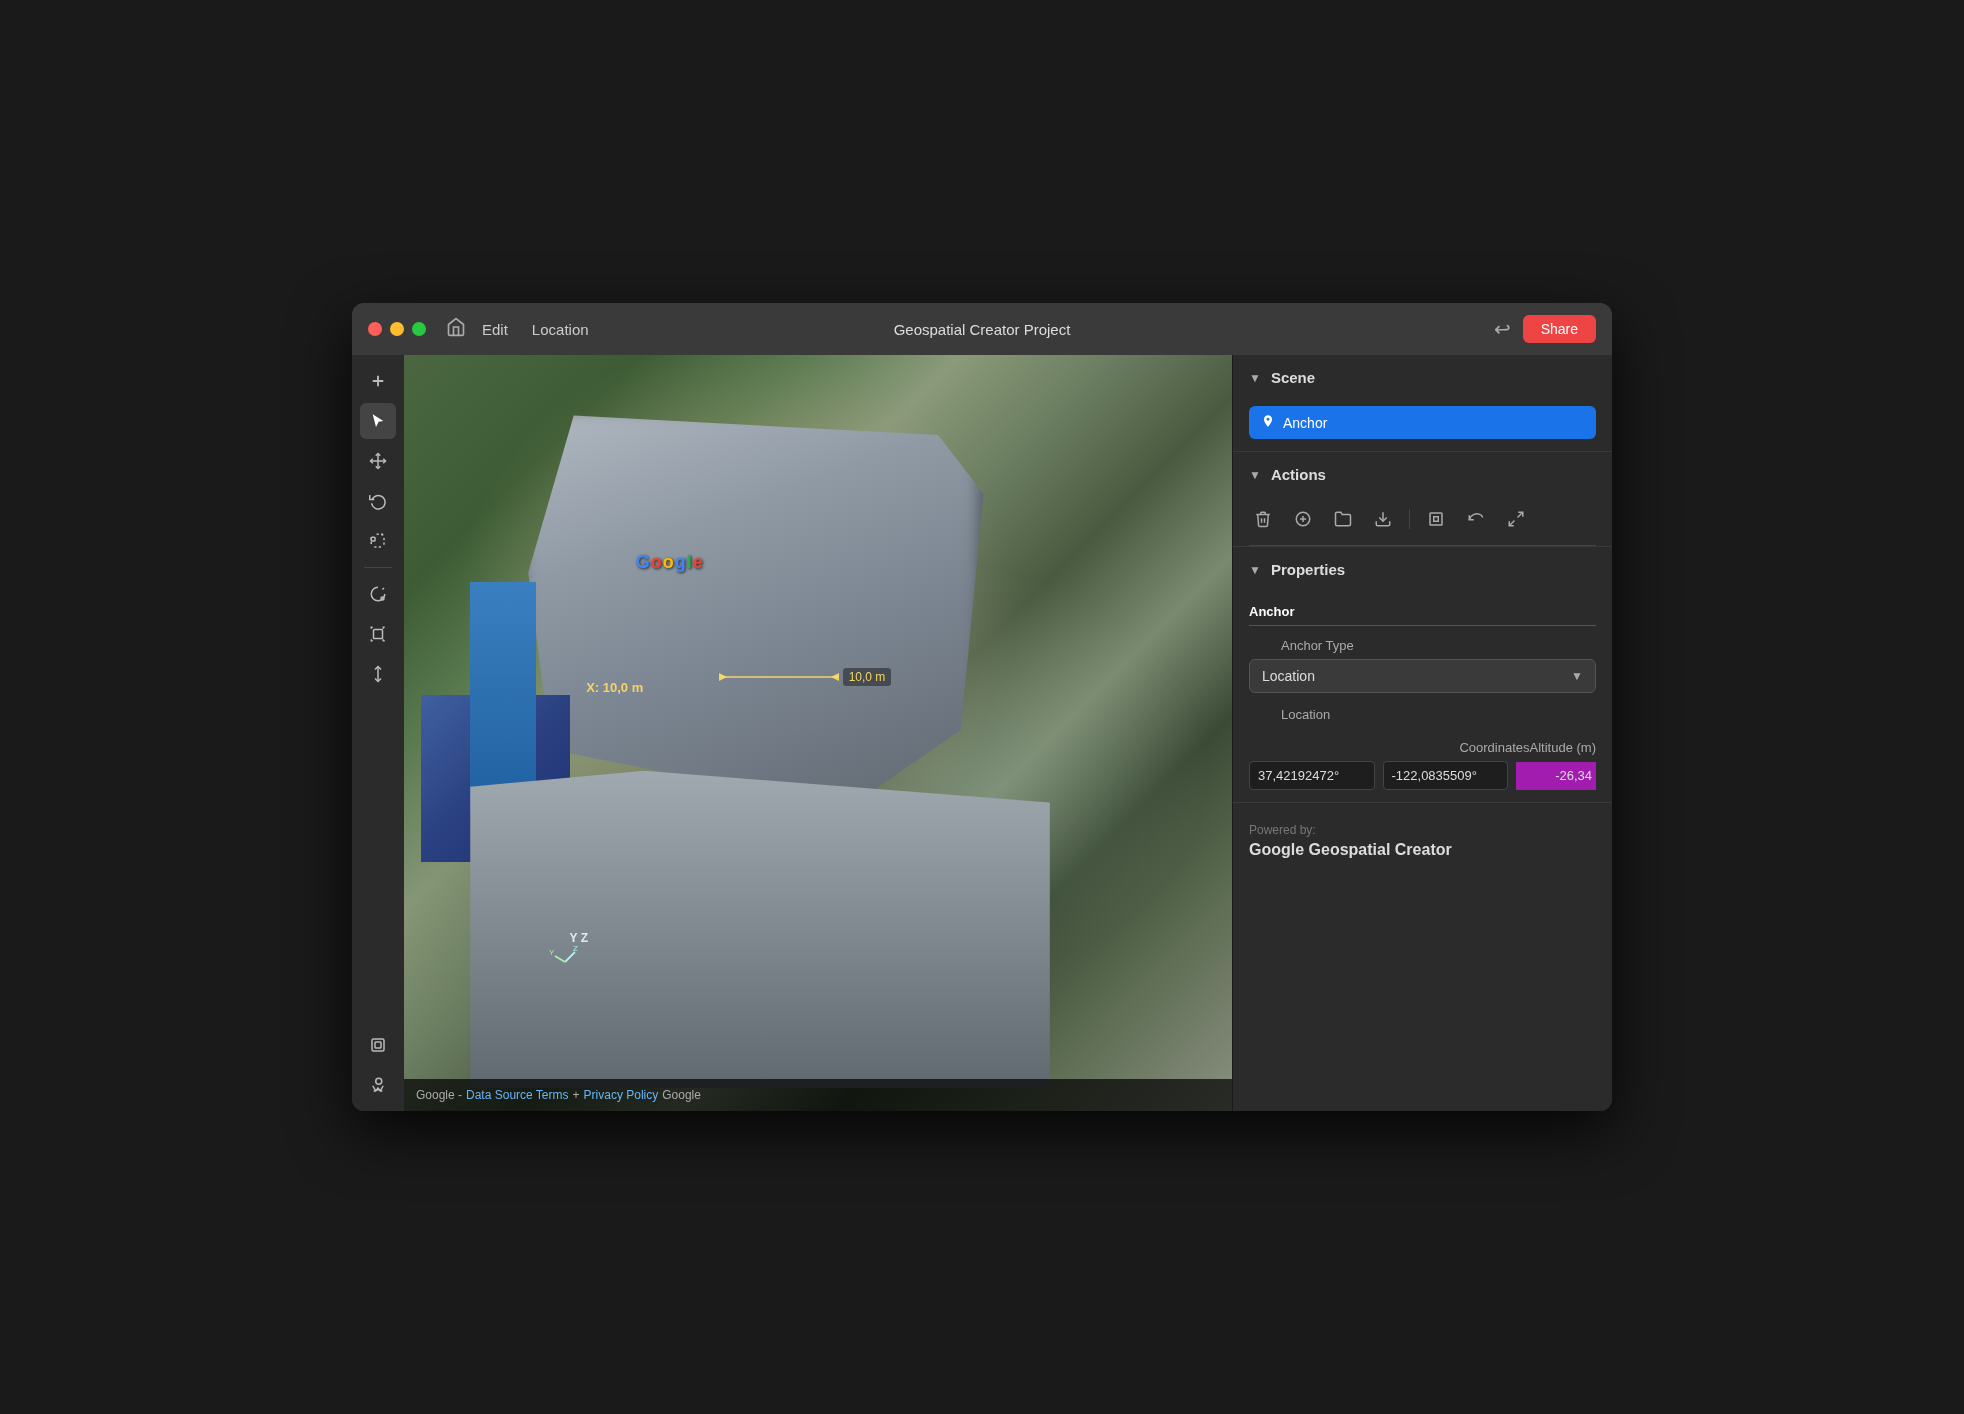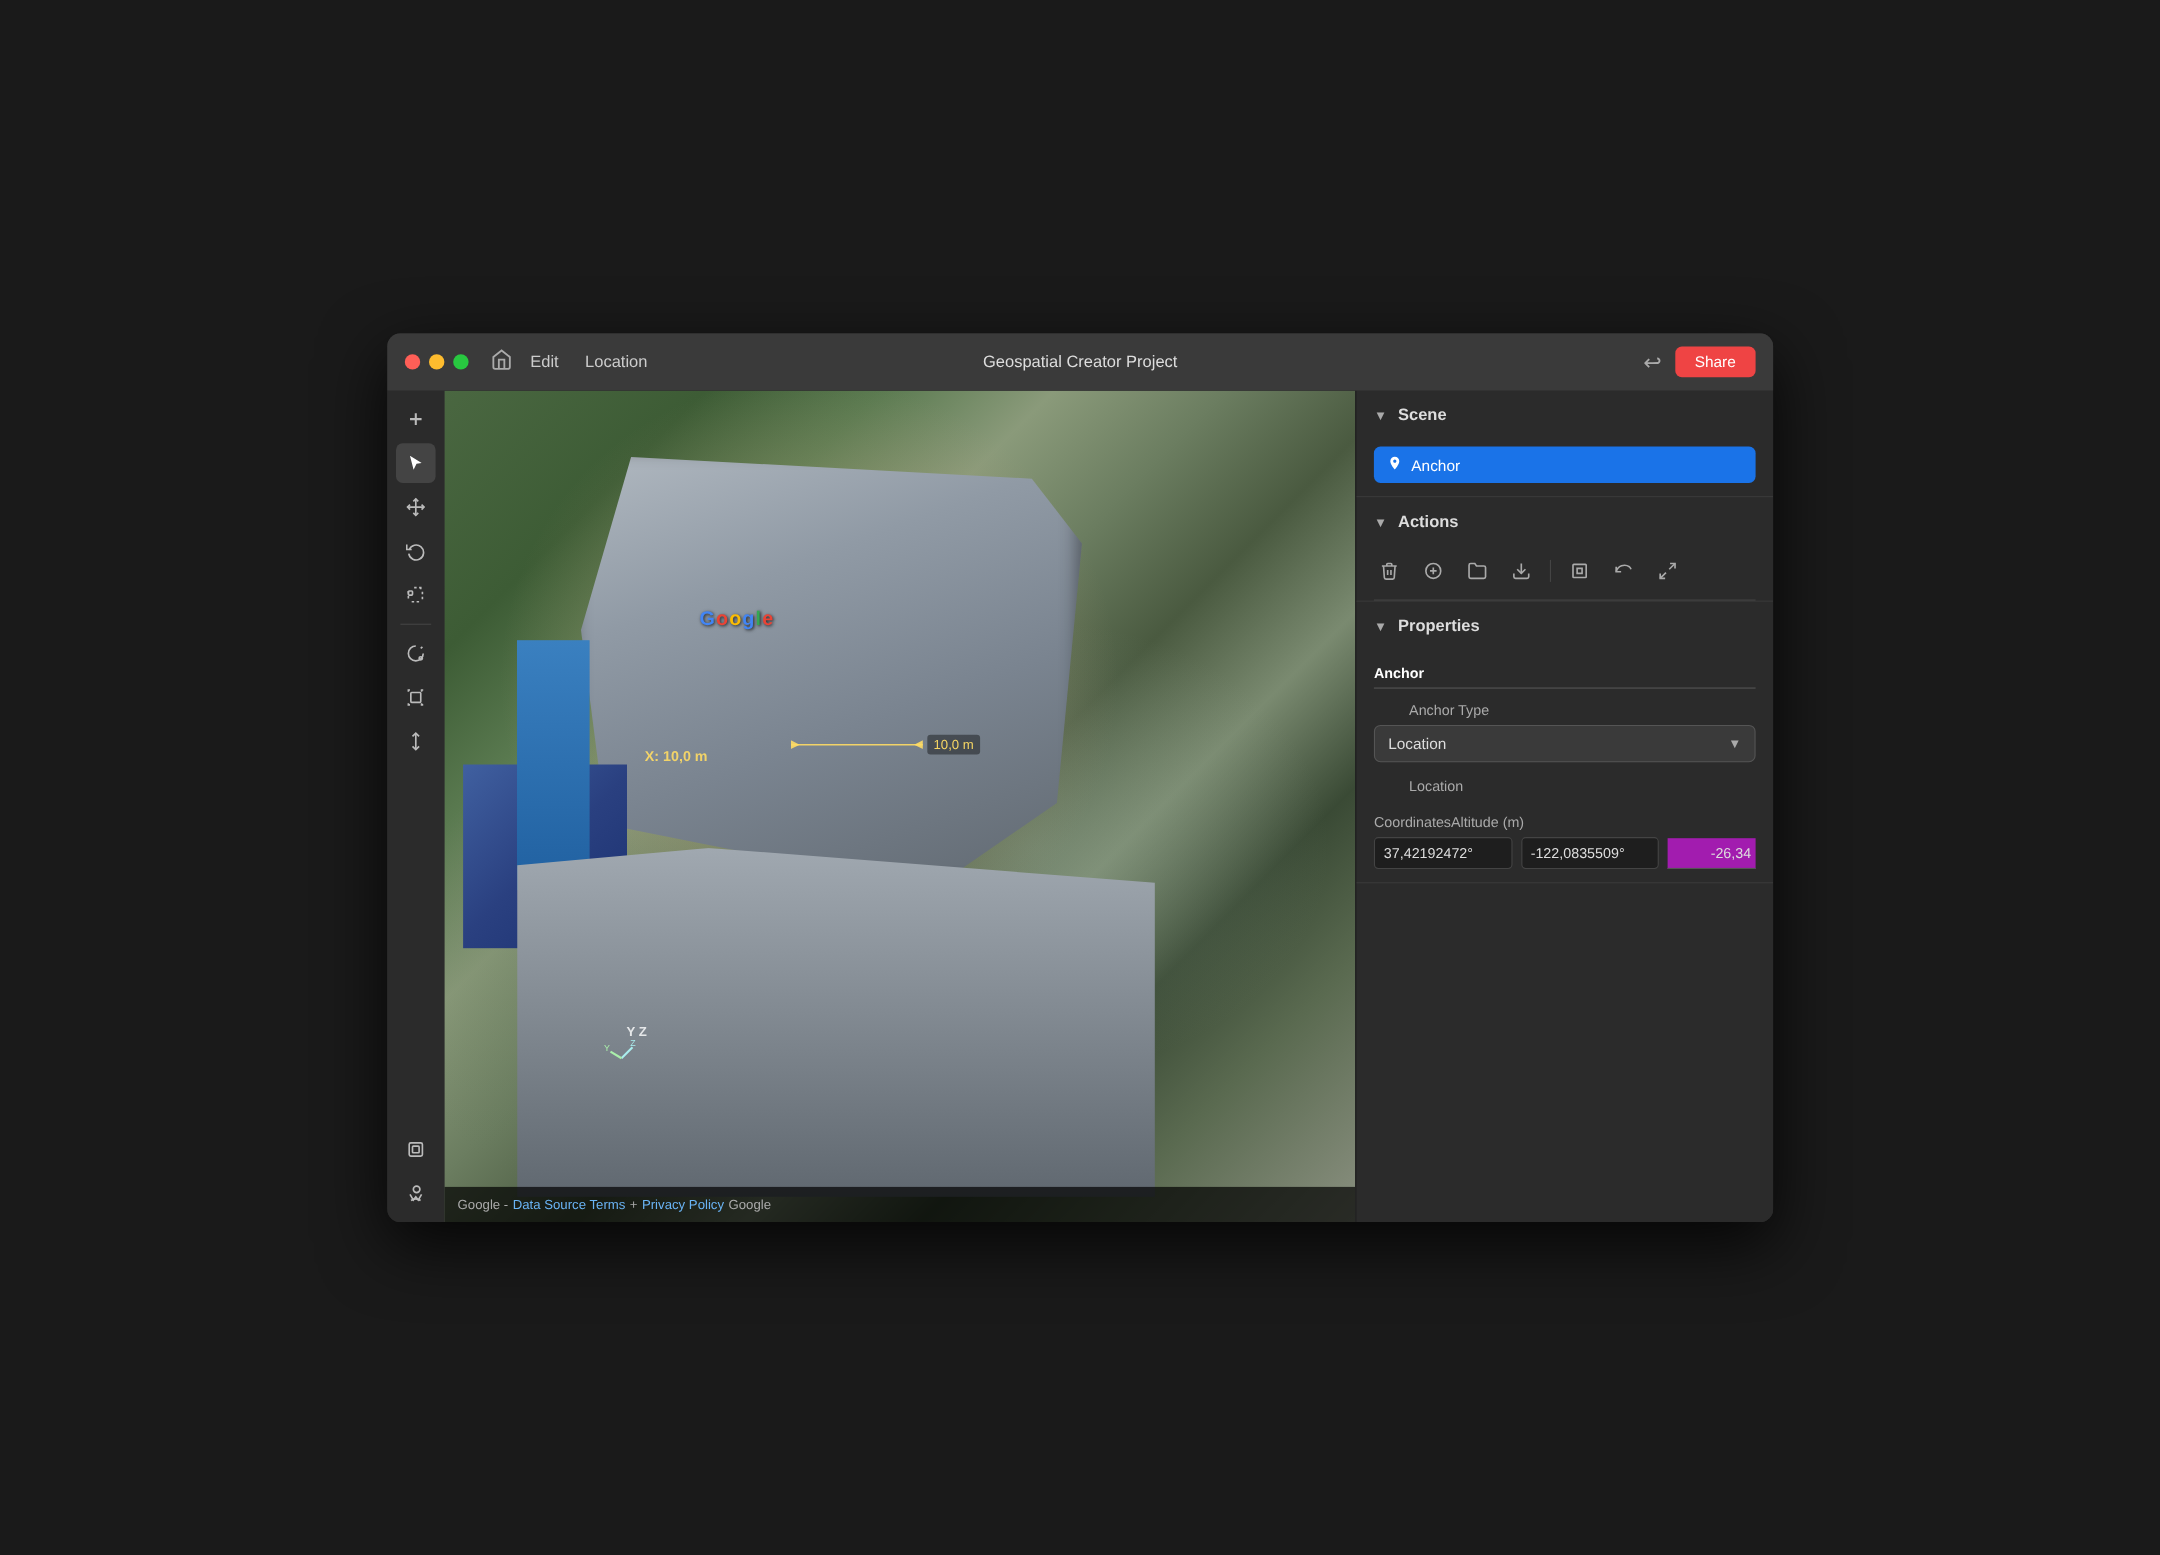--- a/index.html
+++ b/index.html
@@ -383,21 +383,21 @@
       display: flex;
       align-items: center;
       justify-content: center;
       cursor: pointer;
       color: #ddd;
       font-size: 14px;
       flex-shrink: 0;
     }
     .coords-header {
       display: flex;
-      justify-content: flex-start;
+      justify-content: flex-end;
       margin-bottom: 6px;
       margin-top: 18px;
     }
     .coords-label {
       color: #aaa;
       font-size: 13px;
     }
     .altitude-label {
       color: #aaa;
       font-size: 13px;
@@ -679,16 +679,20 @@
             <span class="altitude-label">Altitude (m)</span>
           </div>
           <div class="coords-row">
             <div class="coord-field">37,42192472°</div>
             <div class="coord-field">-122,0835509°</div>
             <div class="altitude-field">-26,34</div>
           </div>
         </div>
       </div>
 
+      <div class="powered-by">
+        <div class="powered-by-label">Powered by:</div>
+        <div class="powered-by-value">Google Geospatial Creator</div>
+      </div>
 
     </div>
   </div>
 </div>
 
 </body></html>

